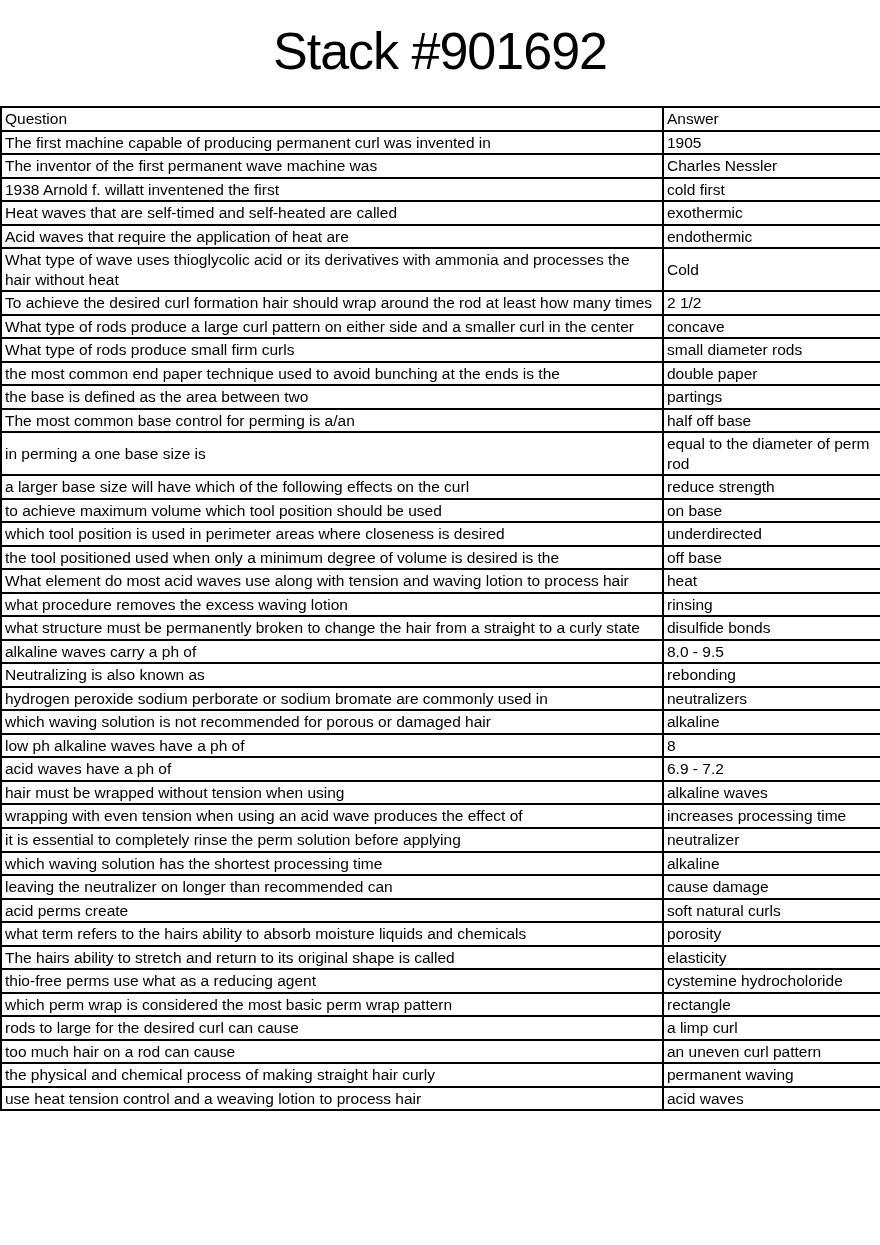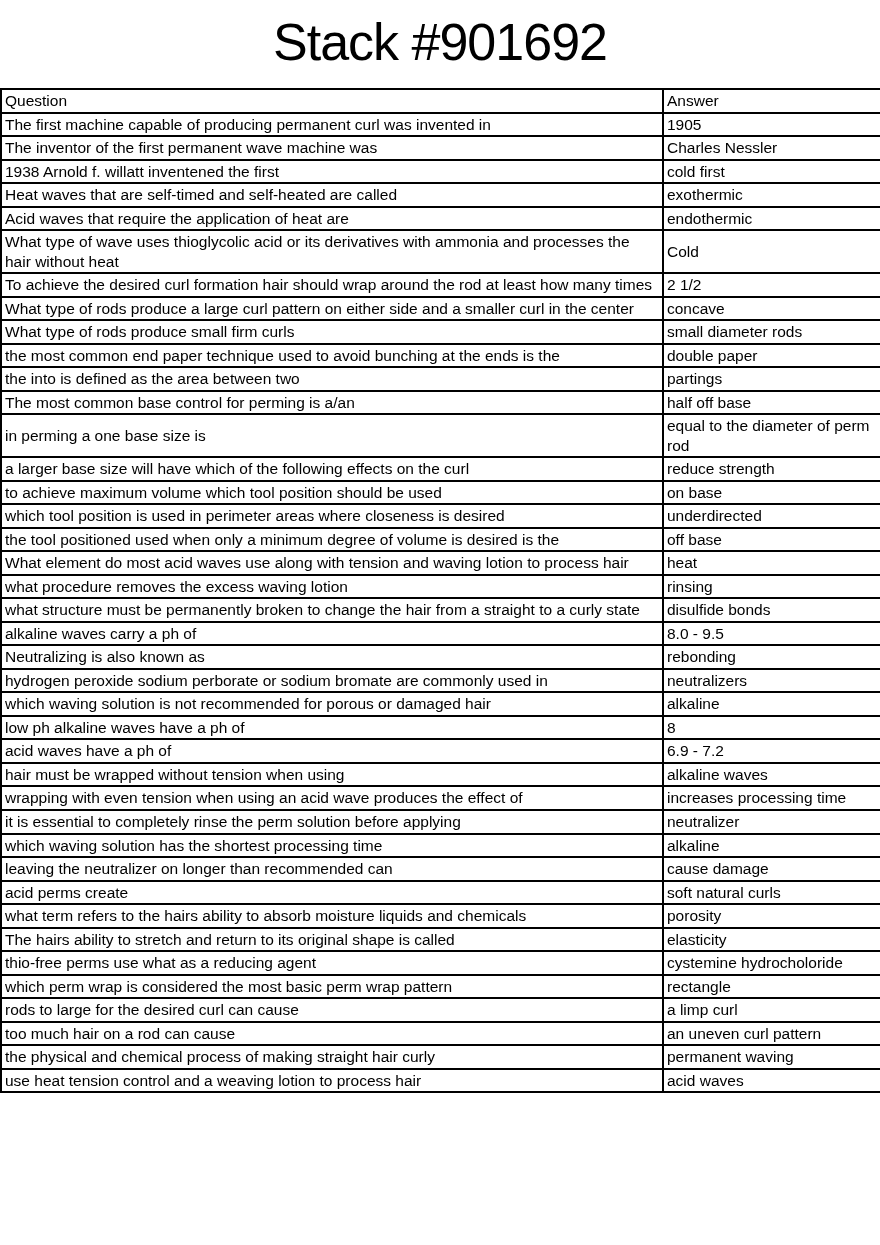--- a/index.html
+++ b/index.html
@@ -11,21 +11,21 @@
   }
   .page {
     width: 880px;
     margin: 0 auto;
   }
   .stack-title {
     text-align: center;
     font-size: 52px;
     font-weight: 300;
     letter-spacing: -1px;
-    margin: 0;
+    margin: 9px;
     padding: 12px 0 16px 0;
     font-family: "Liberation Sans", sans-serif;
   }
   table.cards {
     width: 880px;
     border-collapse: collapse;
     table-layout: fixed;
   }
   table.cards col.q-col { width: 662px; }
   table.cards col.a-col { width: 218px; }
@@ -106,21 +106,21 @@
     <td>What type of rods produce small firm curls</td>
     <td>small diameter rods</td>
   </tr>
 
   <tr>
     <td>the most common end paper technique used to avoid bunching at the ends is the</td>
     <td>double paper</td>
   </tr>
 
   <tr>
-    <td>the into is defined as the area between two</td>
+    <td>the base is defined as the area between two</td>
     <td>partings</td>
   </tr>
 
   <tr>
     <td>The most common base control for perming is a/an</td>
     <td>half off base</td>
   </tr>
 
   <tr>
     <td>in perming a one base size is</td>

